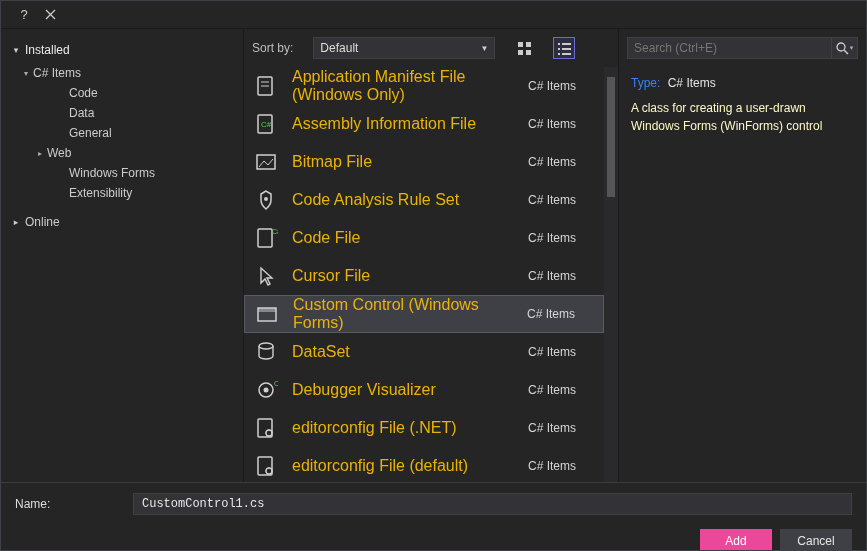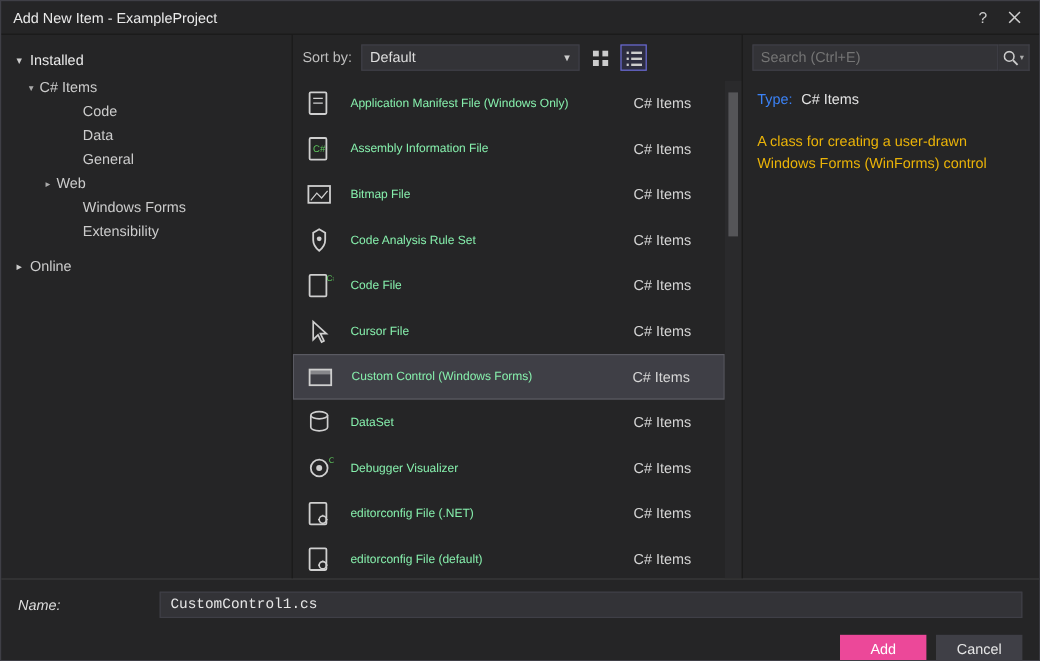--- a/index.html
+++ b/index.html
@@ -69,21 +69,21 @@
   .middle-pane {
     flex: 1;
     display:flex;
     flex-direction:column;
     border-left: 1px solid #1a1a1a;
   }
   .toolbar {
     display:flex;
     align-items:center;
     padding: 8px 6px 8px 6px;
-    gap: 6px;
+    gap: 18px;
   }
   .sort-label { color:#bdbdbd; margin-right:2px; padding-left:2px;}
   .sort-select {
     background:#333337;
     border:1px solid #3f3f46;
     color:#ddd;
     height:22px;
     width:182px;
     padding: 0 6px;
     display:flex; align-items:center; justify-content:space-between;
@@ -114,21 +114,21 @@
     align-items:center;
     height:38px;
     padding-left:8px;
     gap:12px;
   }
   .template-item .icon-wrap {
     width:28px; height:28px;
     display:flex; align-items:center; justify-content:center;
     color:#cfcfcf;
   }
-  .template-item .name { flex:1; color:#86efac; font-size:10px; }
+  .template-item .name { flex:1; color:#eab308; font-size:16px; }
   .template-item .cat { width:76px; color:#d6d6d6; font-size:12px; text-align:left; }
   .template-item.selected {
     background:#3f3f46;
     border:1px solid #5a5a62;
   }
   .scrollbar {
     width:14px;
     background:#2a2a2c;
     position:relative;
   }
@@ -166,29 +166,29 @@
     display:flex; align-items:center; justify-content:center;
     color:#ccc;
   }
   .desc {
     padding:10px 12px;
     font-size:12px;
     line-height:1.45;
   }
   .desc .type-label { color:#3b82f6; }
   .desc .type-val { color:#e4e4e4; margin-left:4px;}
-  .desc p { margin-top:18px; color:#eab308; }
+  .desc p { margin-top:8px; color:#fef9c3; }
 
   
   .footer {
     border-top:1px solid #3c3c3c;
     padding:10px 14px 10px 14px;
   }
   .name-row { display:flex; align-items:center; gap:10px; }
-  .name-label { width:108px; color:#ddd;font-style:italic; }
+  .name-label { width:108px; color:#ddd; }
   .name-input {
     flex:1;
     background:#333337;
     border:1px solid #3f3f46;
     color:#e6e6e6;
     height:22px;
     padding:0 8px;
     font-size:12px;
     font-family:Liberation Mono, monospace;
   }
@@ -207,21 +207,20 @@
   }
   .btn-primary { background:#ec4899; color:#fff; }
   .btn-secondary { background:#3f3f46; color:#e6e6e6; }
 
   svg { display:block; }
 </style>
 </head>
 <body>
 
 <div class="titlebar">
-  <div class="title-text">Add New Item - ExampleProject</div>
   <div class="icon">?</div>
   <div class="icon close-icon">
     <svg width="11" height="11" viewBox="0 0 11 11">
         <path d="M1 1 L10 10 M10 1 L1 10" stroke="#cccccc" stroke-width="1.3"></path>
       </svg>
   </div>
 </div>
 
 <div class="content">
 

